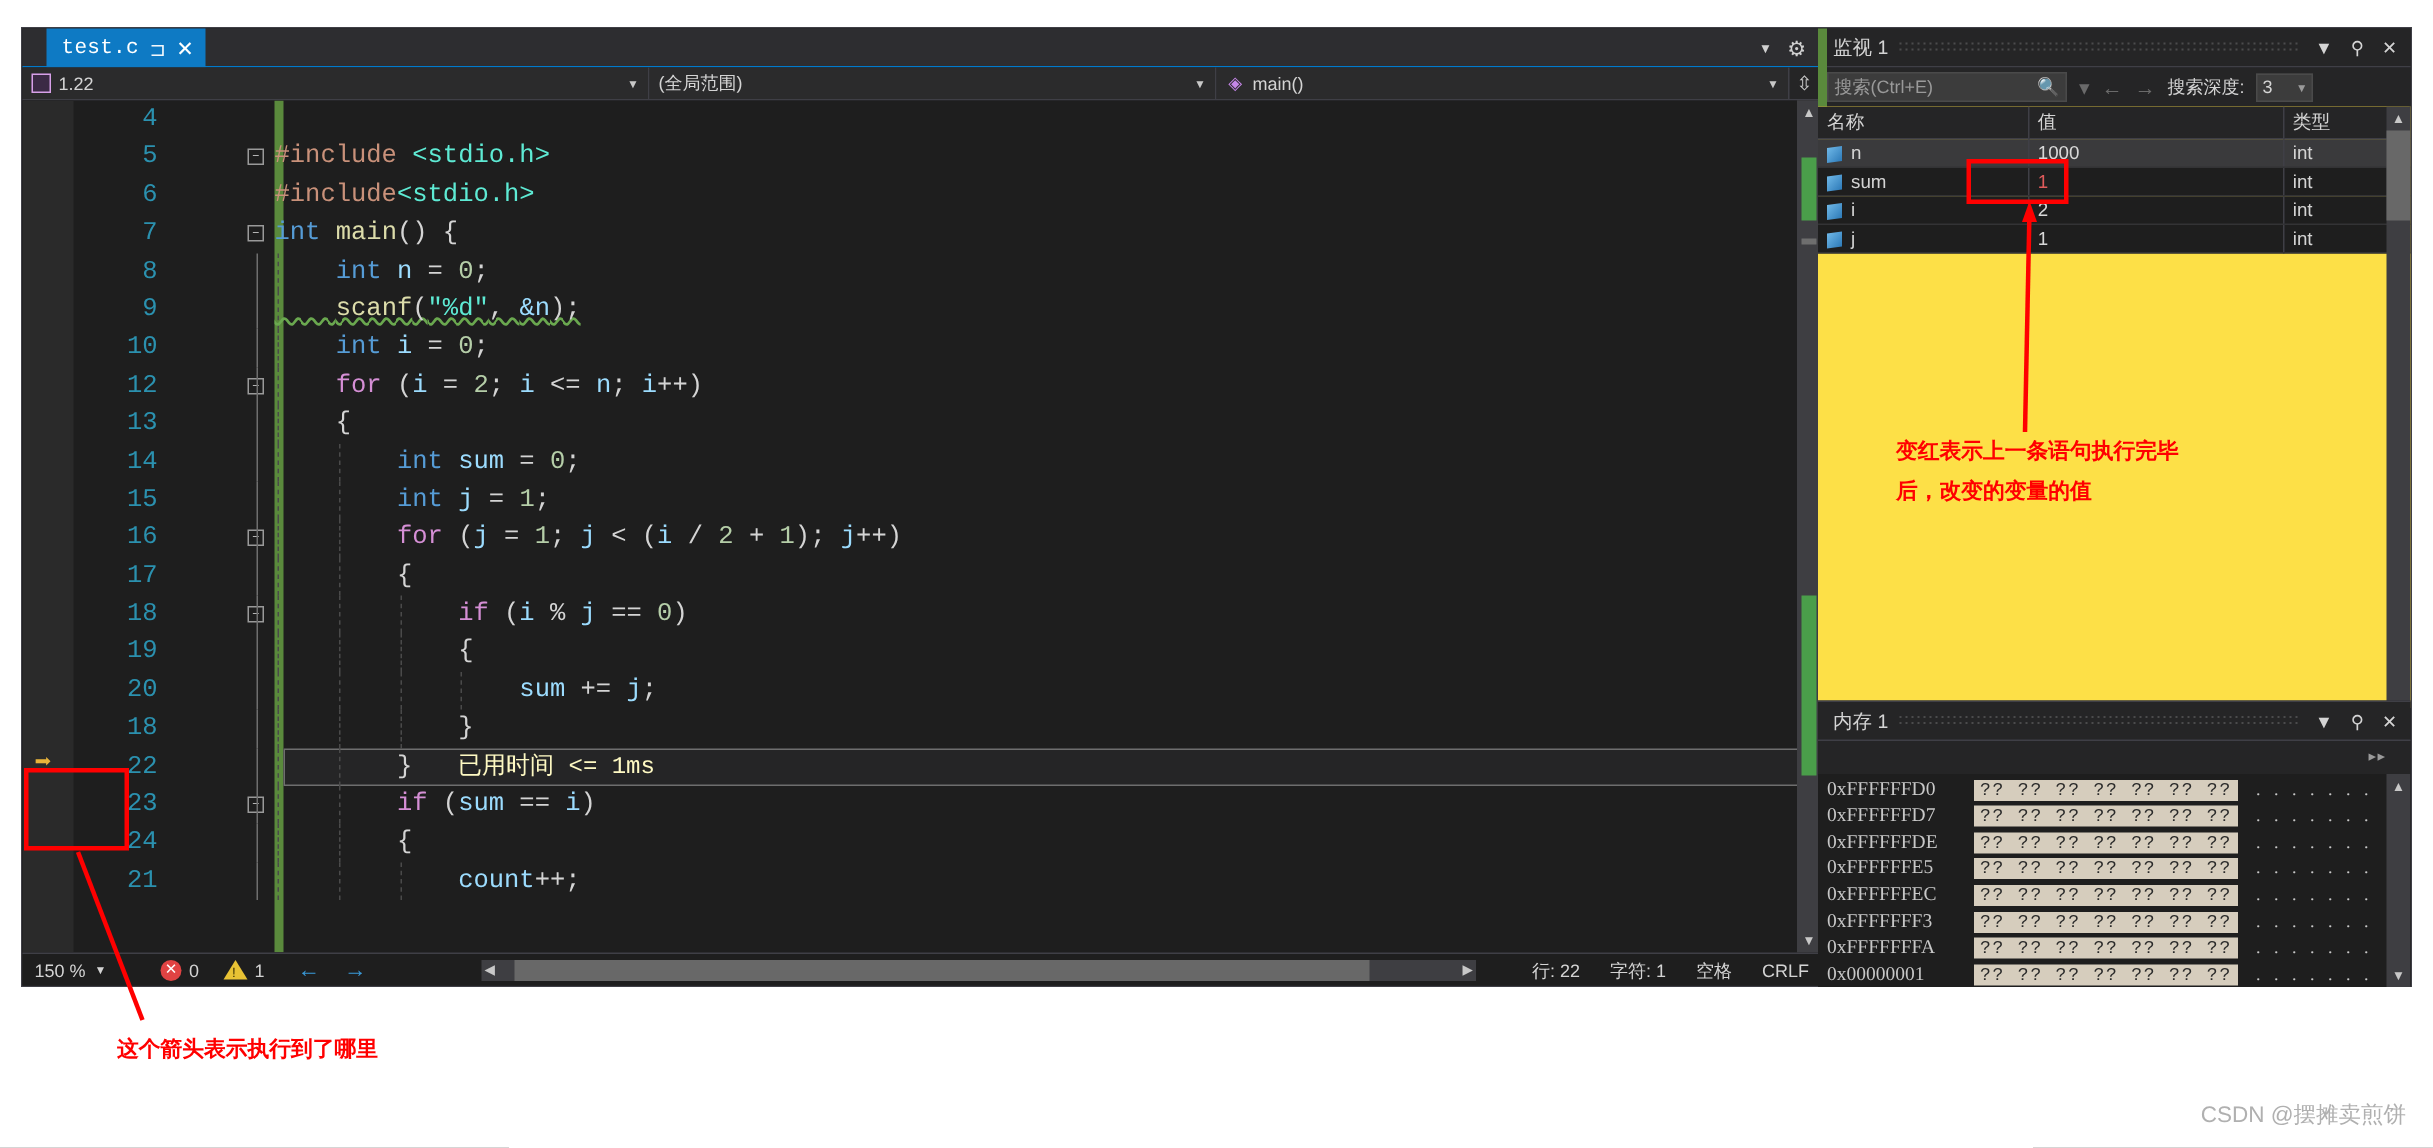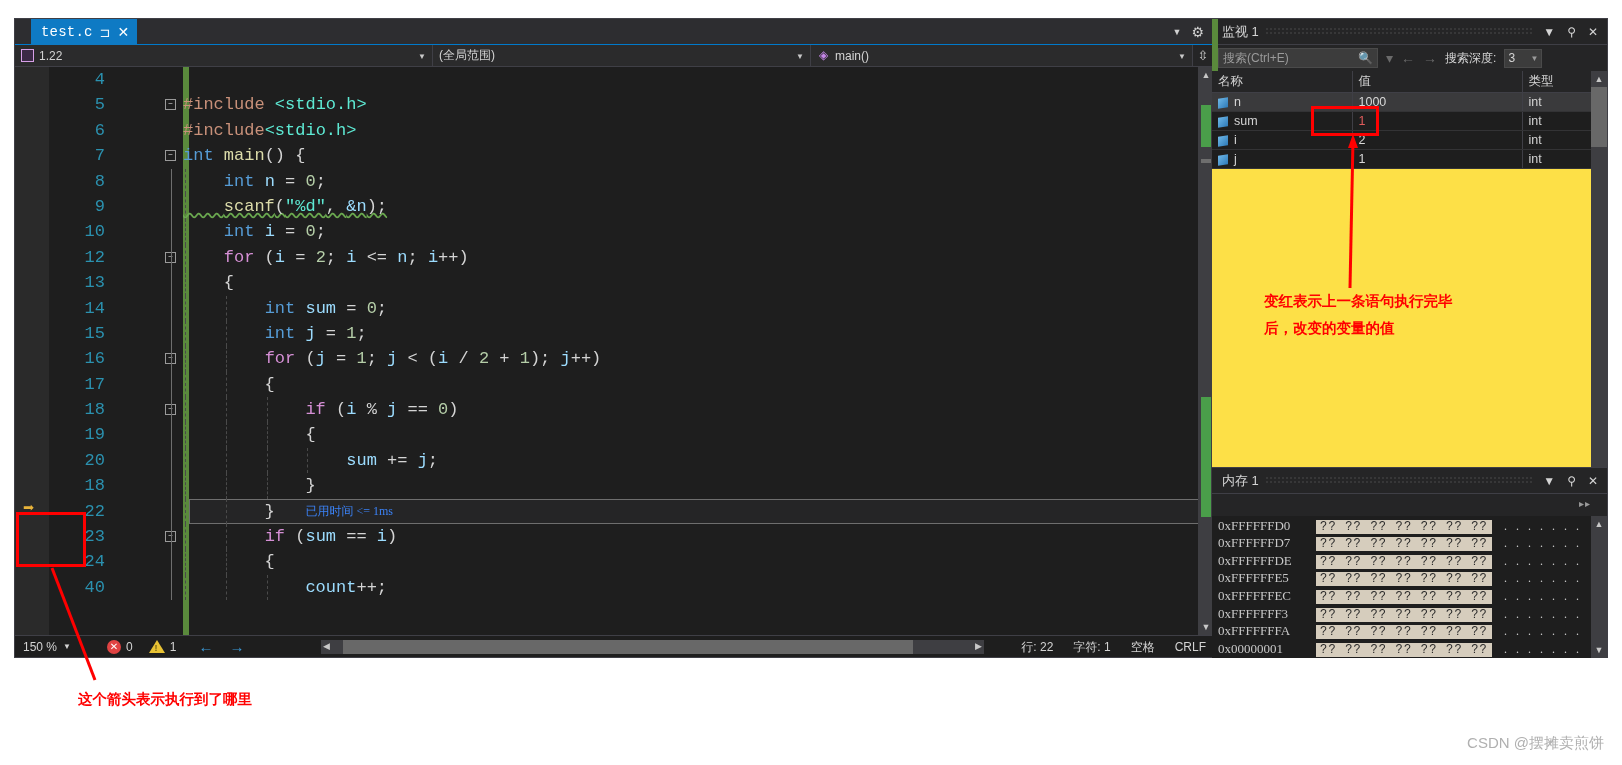--- a/index.html
+++ b/index.html
@@ -113,22 +113,22 @@
     border-left: 1px dashed #4a4a4a;
   }
   .bracketline {
     position:absolute; top:0; width:0; height:25.4px; border-left:1px solid #6e6e6e;
   }
   .hl-line {
     position: absolute; left: 174px; right: 12px; height: 25px;
     border: 1px solid #6e6e6e; background: #252526;
   }
   .diag-text {
-    position: absolute; font-family: Liberation Serif, serif;
-    font-size: 12px; color: #3b82f6;
+    position: absolute; font-family: Liberation Mono, monospace;
+    font-size: 16px; color: #fef9c3;
   }
   .exec-arrow {
     position: absolute; left: 8px; width: 20px; height: 20px;
     color: #e8b33a; font-size: 19px; line-height: 20px;
   }
 
   
   .vscroll {
     position: absolute; right: 0; top: 48px; width: 16px; bottom: 22px;
     background: #3e3e42;
@@ -314,21 +314,21 @@
             <div class="cline"><span class="lnum">15</span><span class="guide" style="left: 170px;"></span><span class="guide" style="left: 210.8px;"></span><span class="bracketline" style="left: 156px;"></span><span class="ltext"><span class="pun">        </span><span class="kw">int</span><span class="pun"> </span><span class="var">j</span><span class="pun"> = </span><span class="num">1</span><span class="pun">;</span></span></div>
             <div class="cline"><span class="lnum">16</span><span class="fold" style="left: 150px;">–</span><span class="guide" style="left: 170px;"></span><span class="guide" style="left: 210.8px;"></span><span class="bracketline" style="left: 156px;"></span><span class="ltext"><span class="pun">        </span><span class="kw2">for</span><span class="pun"> (</span><span class="var">j</span><span class="pun"> = </span><span class="num">1</span><span class="pun">; </span><span class="var">j</span><span class="pun"> &lt; (</span><span class="var">i</span><span class="pun"> / </span><span class="num">2</span><span class="pun"> + </span><span class="num">1</span><span class="pun">); </span><span class="var">j</span><span class="pun">++)</span></span></div>
             <div class="cline"><span class="lnum">17</span><span class="guide" style="left: 170px;"></span><span class="guide" style="left: 210.8px;"></span><span class="bracketline" style="left: 156px;"></span><span class="ltext"><span class="pun">        {</span></span></div>
             <div class="cline"><span class="lnum">18</span><span class="fold" style="left: 150px;">–</span><span class="guide" style="left: 170px;"></span><span class="guide" style="left: 210.8px;"></span><span class="guide" style="left: 251.6px;"></span><span class="bracketline" style="left: 156px;"></span><span class="ltext"><span class="pun">            </span><span class="kw2">if</span><span class="pun"> (</span><span class="var">i</span><span class="pun"> % </span><span class="var">j</span><span class="pun"> == </span><span class="num">0</span><span class="pun">)</span></span></div>
             <div class="cline"><span class="lnum">19</span><span class="guide" style="left: 170px;"></span><span class="guide" style="left: 210.8px;"></span><span class="guide" style="left: 251.6px;"></span><span class="bracketline" style="left: 156px;"></span><span class="ltext"><span class="pun">            {</span></span></div>
             <div class="cline"><span class="lnum">20</span><span class="guide" style="left: 170px;"></span><span class="guide" style="left: 210.8px;"></span><span class="guide" style="left: 251.6px;"></span><span class="guide" style="left: 292.4px;"></span><span class="bracketline" style="left: 156px;"></span><span class="ltext"><span class="pun">                </span><span class="var">sum</span><span class="pun"> += </span><span class="var">j</span><span class="pun">;</span></span></div>
             <div class="cline"><span class="lnum">18</span><span class="guide" style="left: 170px;"></span><span class="guide" style="left: 210.8px;"></span><span class="guide" style="left: 251.6px;"></span><span class="bracketline" style="left: 156px;"></span><span class="ltext"><span class="pun">            }</span></span></div>
             <div class="cline"><span class="lnum">22</span><div class="hl-line"></div><span class="exec-arrow">➡</span><span class="guide" style="left: 170px;"></span><span class="guide" style="left: 210.8px;"></span><span class="bracketline" style="left: 156px;"></span><span class="ltext"><span class="pun">        }</span></span><span class="diag-text" style="left: 290.4px;">已用时间 &lt;= 1ms</span></div>
             <div class="cline"><span class="lnum">23</span><span class="fold" style="left: 150px;">–</span><span class="guide" style="left: 170px;"></span><span class="guide" style="left: 210.8px;"></span><span class="bracketline" style="left: 156px;"></span><span class="ltext"><span class="pun">        </span><span class="kw2">if</span><span class="pun"> (</span><span class="var">sum</span><span class="pun"> == </span><span class="var">i</span><span class="pun">)</span></span></div>
             <div class="cline"><span class="lnum">24</span><span class="guide" style="left: 170px;"></span><span class="guide" style="left: 210.8px;"></span><span class="bracketline" style="left: 156px;"></span><span class="ltext"><span class="pun">        {</span></span></div>
-            <div class="cline"><span class="lnum">40</span><span class="guide" style="left: 170px;"></span><span class="guide" style="left: 210.8px;"></span><span class="guide" style="left: 251.6px;"></span><span class="bracketline" style="left: 156px;"></span><span class="ltext"><span class="pun">            </span><span class="var">count</span><span class="pun">++;</span></span></div>
+            <div class="cline"><span class="lnum">21</span><span class="guide" style="left: 170px;"></span><span class="guide" style="left: 210.8px;"></span><span class="guide" style="left: 251.6px;"></span><span class="bracketline" style="left: 156px;"></span><span class="ltext"><span class="pun">            </span><span class="var">count</span><span class="pun">++;</span></span></div>
           </div>
       </div>
 
       <div class="vscroll">
         <div class="sbtn">▲</div>
         <div class="vs-marker" style="top:38px; height:42px;"></div>
         <div class="vs-marker2" style="top:92px; height:4px;"></div>
         <div class="vs-marker" style="top:330px; height:120px;"></div>
         <div class="sbtn" style="position:absolute;bottom:0;width:16px;">▼</div>
       </div>

